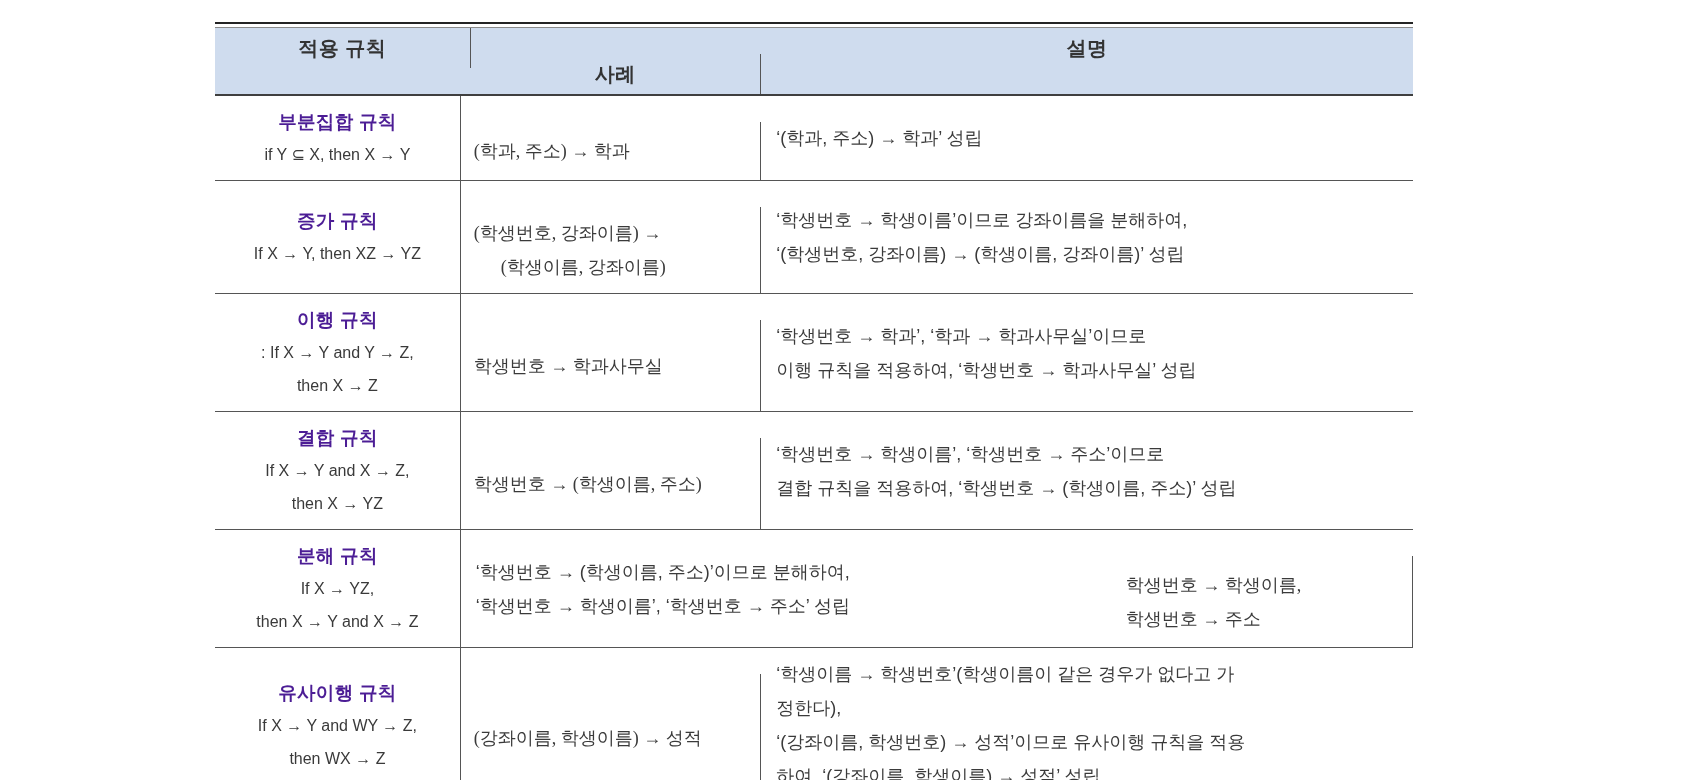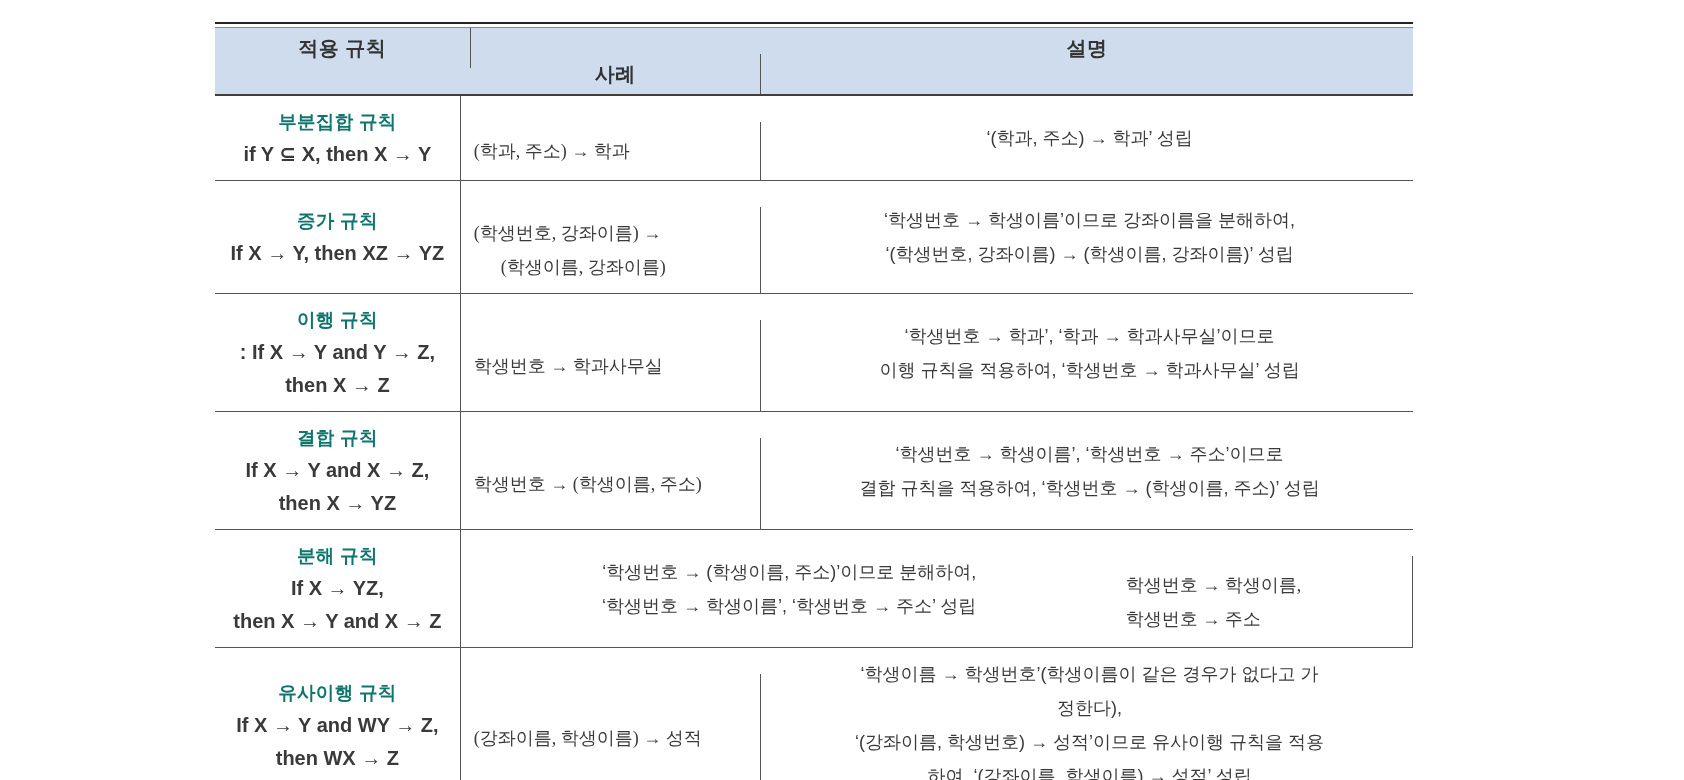--- a/index.html
+++ b/index.html
@@ -53,36 +53,35 @@
   .td {
     display: flex;
     flex-direction: column;
     justify-content: center;
     padding: 9px 0;
     font-size: 18px;
     color: #3a3a3a;
   }
   .col-1 { width: 255px; }
   .col-2 { width: 290px; margin-top: 26px; }
-  .col-3 { width: 653px; text-align: center; }
+  .col-3 { width: 653px; }
   .v-sep { border-right: 1.5px solid #555555; }
 
   .col-rule { text-align: center; }
   .rule-name {
     font-weight: bold;
     font-size: 18.5px;
     line-height: 33px;
-    color: #0f766e;
+    color: #4c1d95;
     letter-spacing: 0.3px;
   }
   .rule-line {
-    font-size: 20px;
+    font-size: 16px;
     line-height: 33px;
     white-space: pre-wrap;
-    font-weight: bold;
   }
   .col-example { padding-left: 13px; padding-right: 8px; font-family: Liberation Serif, serif; }
   .col-desc { padding-left: 15px; padding-right: 10px; }
   .body-line {
     line-height: 34px;
     white-space: pre-wrap;
   }
 </style>
 </head>
 <body>

